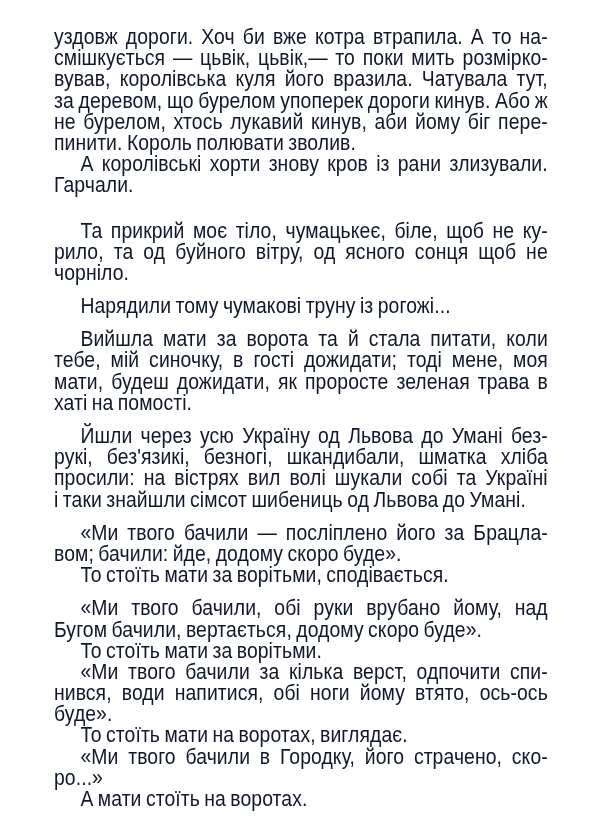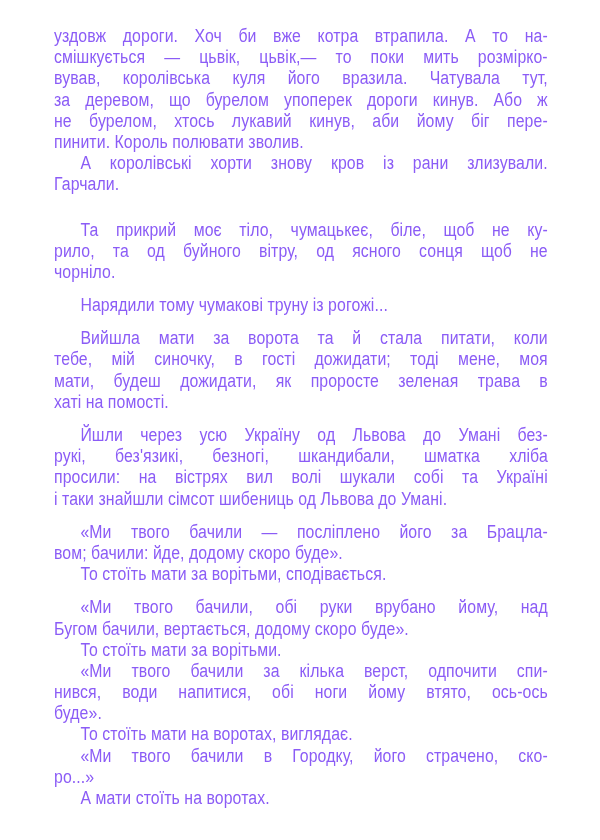--- a/index.html
+++ b/index.html
@@ -1,20 +1,20 @@
 <!DOCTYPE html>
 <html><head>
 <meta charset="utf-8">
 <style>
   html, body { margin: 0; padding: 0; background: #ffffff; }
   body { width: 600px; height: 840px; overflow: hidden; position: relative; }
   .page {
     position: absolute; left: 54px; top: 26px; width: 494px;
     font-family: "Liberation Sans Narrow", "Liberation Sans", sans-serif;
-    font-size: 18px; line-height: 21.2px; color: #8b5cf6;
+    font-size: 22px; line-height: 21.2px; color: #0f172a;
     letter-spacing: 0.1px;
   }
   .line { white-space: nowrap; display: flex; justify-content: space-between; height: 21.2px; }
   .line.last { justify-content: flex-start; }
   .line.indent { padding-left: 30px; }
   .gap { height: 12px; }
   .gap-lg { height: 24px; }
   .line span.w { display: inline-block; }
   .line.last span.w { margin-right: 5px; }
   .t { transform: scaleX(0.88); transform-origin: left center; width: 113.6%; }

